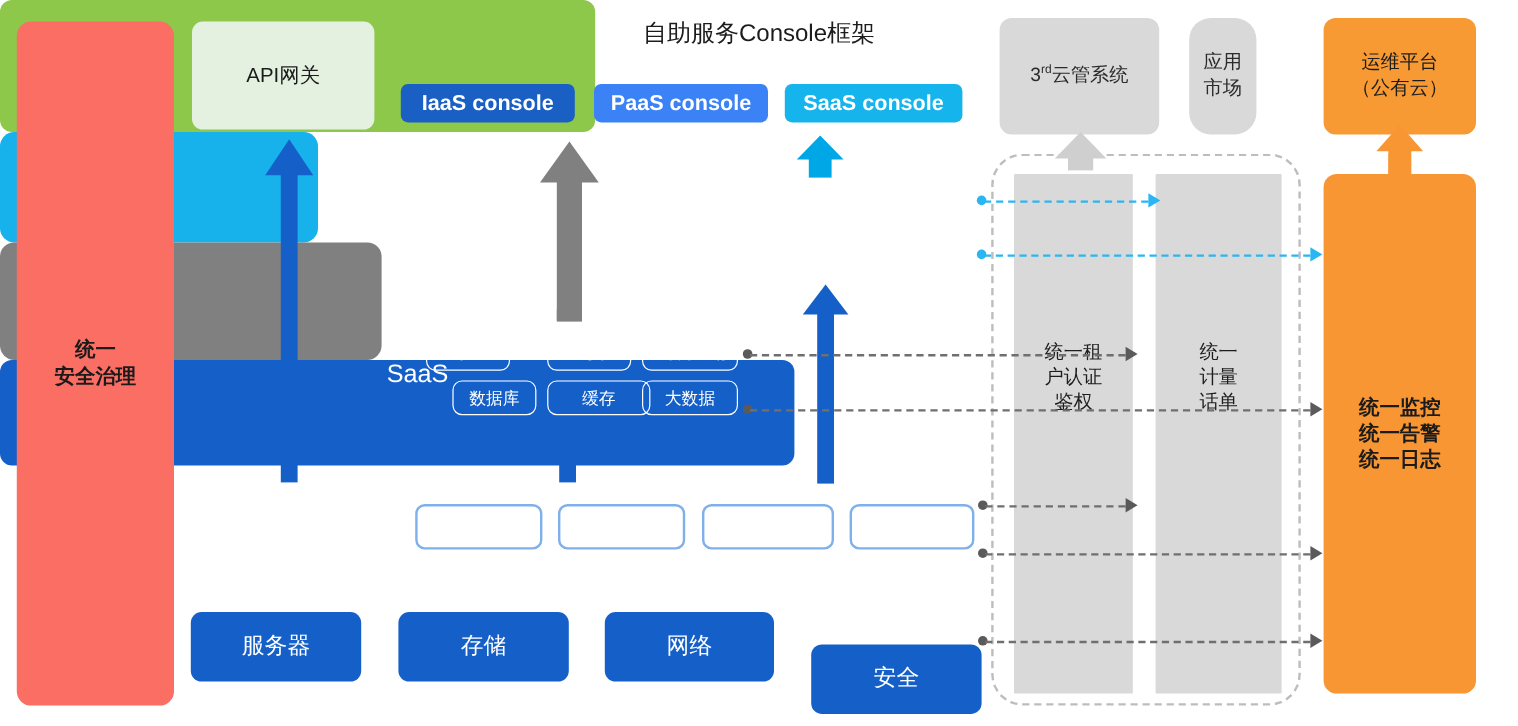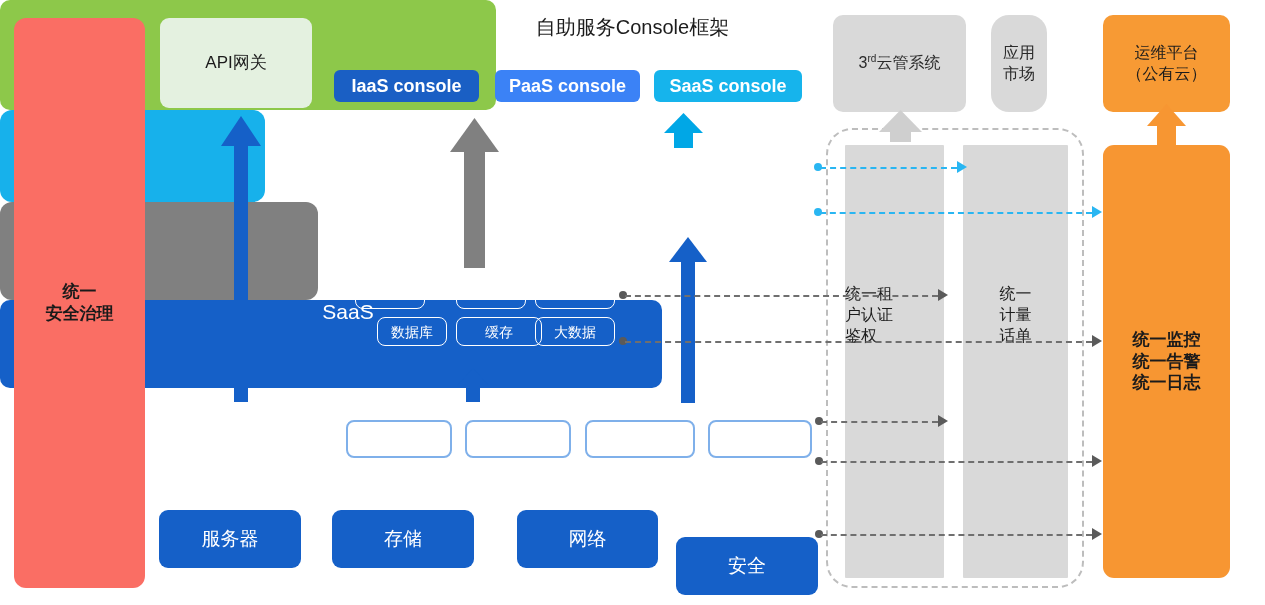--- a/index.html
+++ b/index.html
@@ -142,38 +142,38 @@
   #infra-network{ left:585px; width:110px;}
   #infra-cce{     left:708px; width:104px;}
 
   
   .bottom-box{
     top:510px; height:58px; background:#1560c8; color:#ffffff;
     font-size:19px; border-radius:9px;
   }
   #bot-server{  left:159px; width:142px;}
   #bot-storage{ left:332px; width:142px;}
-  #bot-network{ left:504px; width:141px;margin-left:13px;}
+  #bot-network{ left:504px; width:141px;}
   #bot-security{left:676px; width:142px;margin-top:27px;}
 
   
   #dashed-zone{
     position:absolute;
     left:826px; top:128px; width:258px; height:460px;
     border:2.5px dashed #bdbdbd; border-radius:26px;
     box-sizing:border-box;
   }
   .grey-col{
     position:absolute; background:#d9d9d9; border-radius:1px;
   }
   #col-auth{ left:845px; top:145px; width:99px; height:433px;}
   #col-meter{left:963px; top:145px; width:105px; height:433px;}
   #col-auth-label{
     position:absolute; left:845px; top:283px; width:99px;
-    font-size:16px; color:#1d1d1d; line-height:1.32;
+    font-size:16px; color:#1d1d1d; text-align:center; line-height:1.32;
     white-space:pre-line;
   }
   #col-meter-label{
     position:absolute; left:963px; top:283px; width:105px;
     font-size:16px; color:#1d1d1d; text-align:center; line-height:1.32;
     white-space:pre-line;
   }
   .dash-h{
     position:absolute; height:0;
     border-top:2px dashed #6f6f6f;

